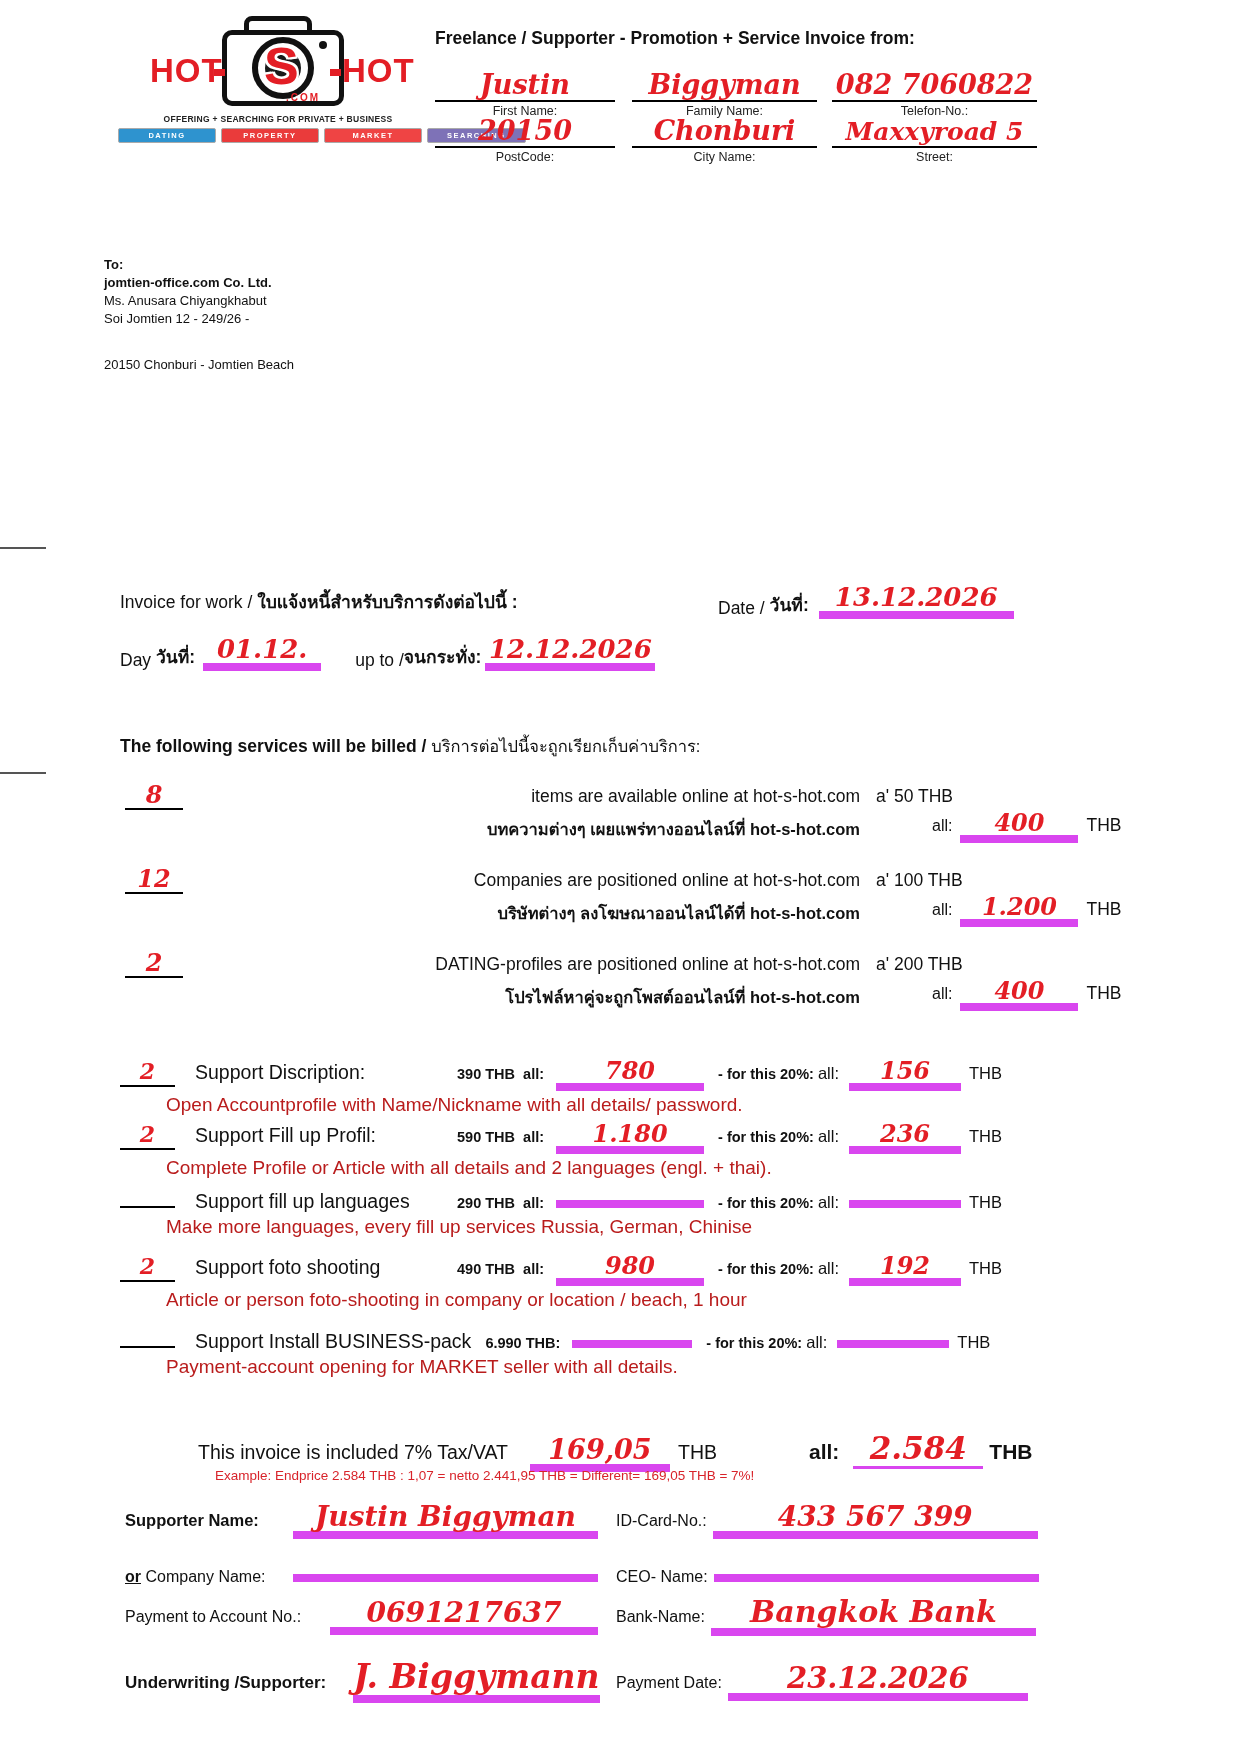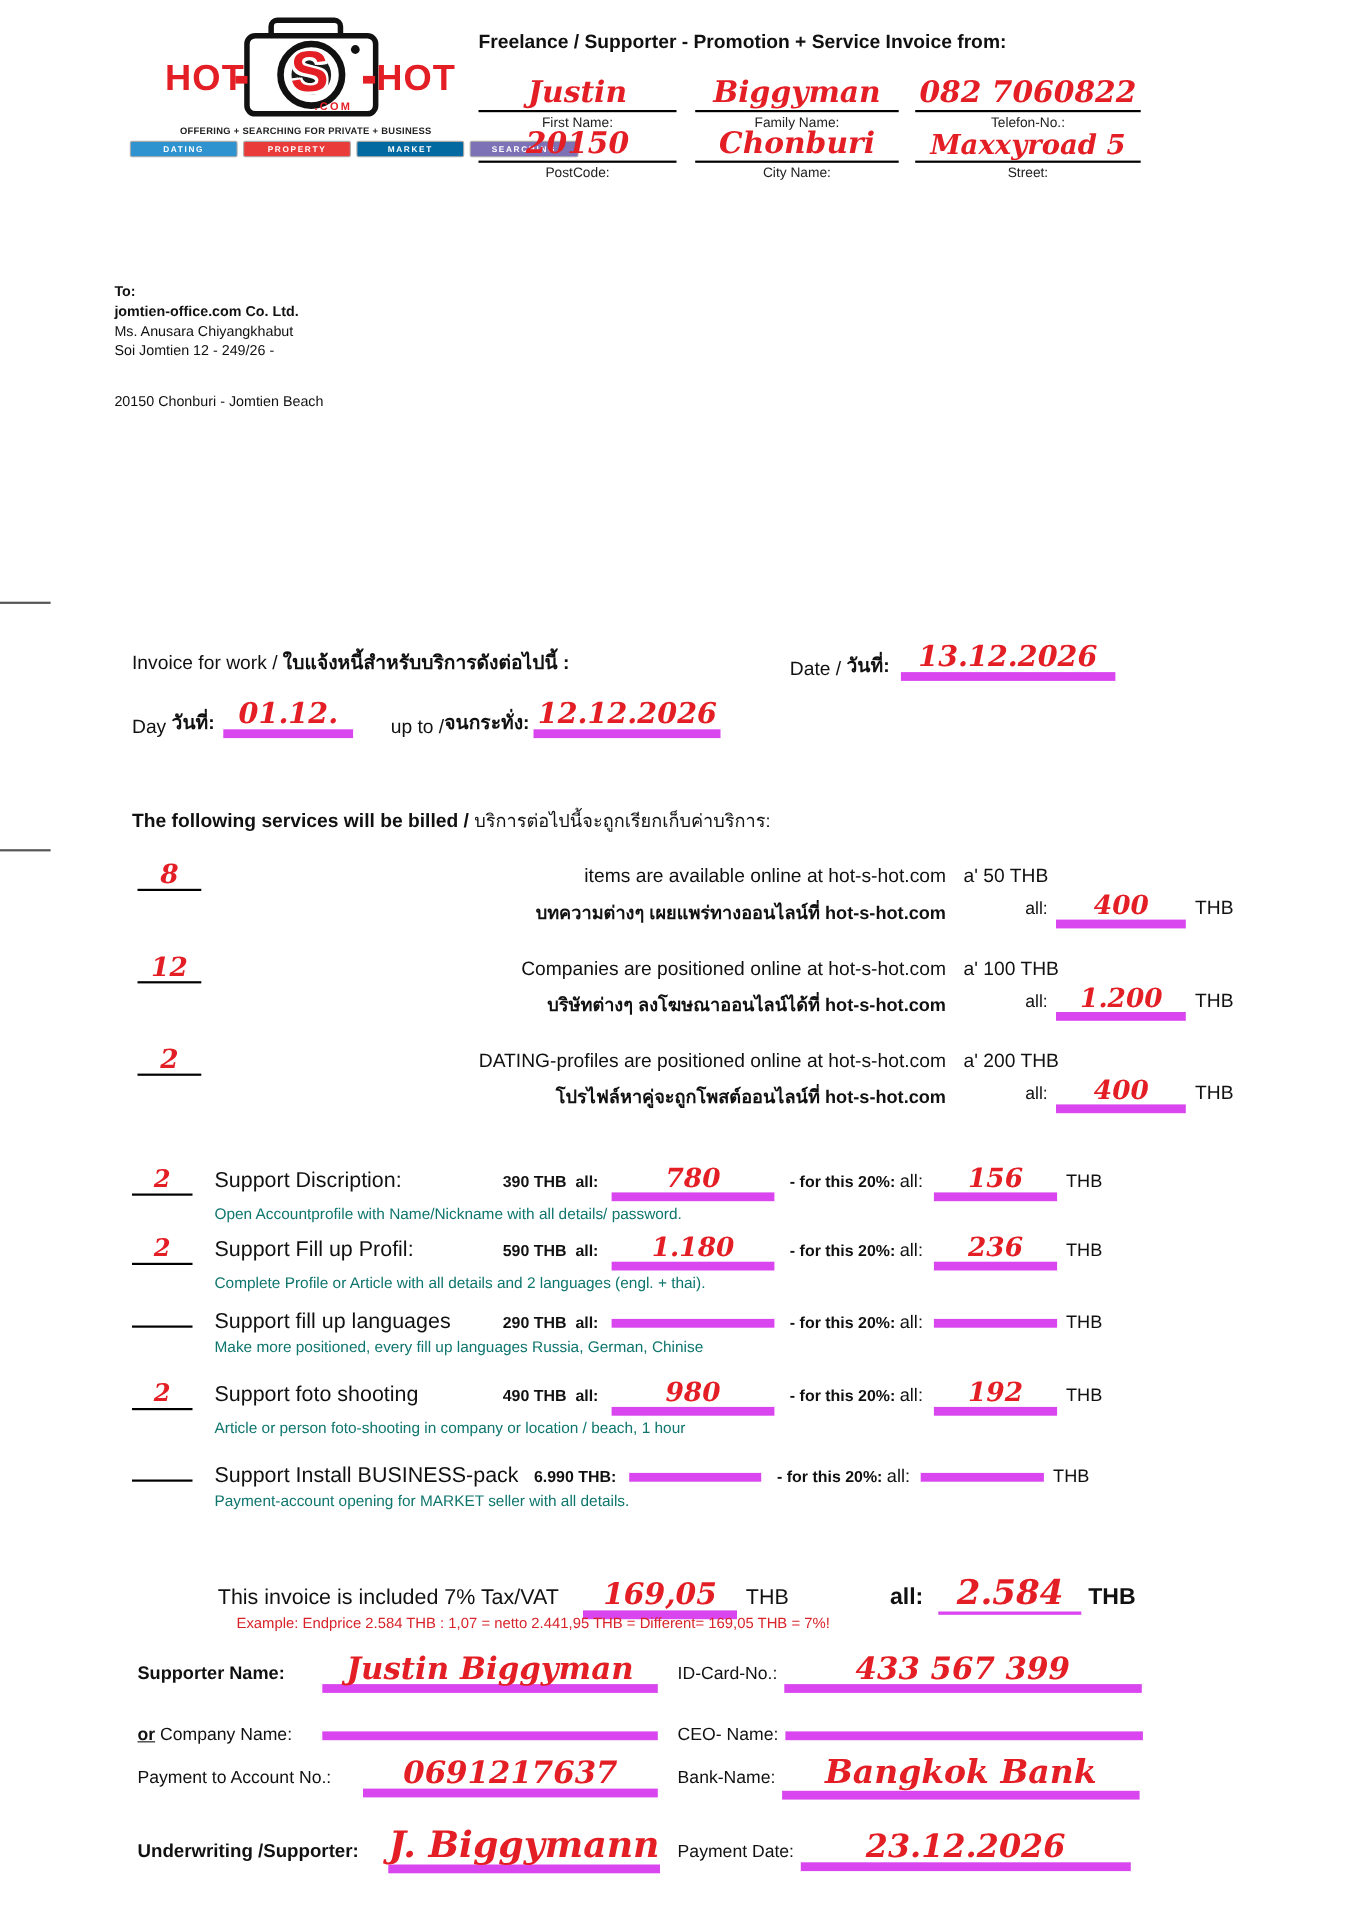--- a/index.html
+++ b/index.html
@@ -47,21 +47,21 @@
   .sup-main{display:flex;align-items:baseline;}
   .sup-qty{display:inline-block;width:55px;border-bottom:2.5px solid #000;text-align:center;font-size:22px;margin-right:20px;flex:none;}
   .sup-title{width:262px;font-size:19.5px;flex:none;}
   .sup-title.wide{width:auto;margin-right:14px;}
   .sup-price{font-size:14.5px;font-weight:bold;flex:none;margin-right:12px;white-space:pre;}
   .sup-v1{width:148px;font-size:24px;flex:none;margin-right:14px;}
   .sup-pct{font-size:14.5px;flex:none;white-space:nowrap;}
   .sup-pct .a2{font-size:16.5px;font-weight:normal;}
   .sup-v2{width:112px;font-size:24px;flex:none;margin-left:10px;margin-right:8px;}
   .sup-thb{font-size:16.5px;}
-  .sup-note{margin-left:75px;font-size:14px;margin-top:3px;color:#0f766e;}
+  .sup-note{margin-left:46px;font-size:19px;margin-top:3px;color:#b91c1c;}
 
   .tax{position:absolute;left:198px;top:1432px;display:flex;align-items:baseline;}
   .tax-label{font-size:19.5px;}
   .tax-v1{width:140px;font-size:27px;margin:0 8px 0 22px;}
   .tax-cur{font-size:19.5px;}
   .tax-all{font-size:21px;font-weight:bold;margin-left:92px;}
   .tax-v2{width:130px;font-size:31px;border-bottom-width:3px;margin:0 6px 0 14px;}
   .tax-cur2{font-size:21px;font-weight:bold;}
   .example{position:absolute;left:215px;top:1468px;font-size:13.5px;color:#d8232a;}
 
@@ -85,21 +85,21 @@
       </div>
     </div>
     <span class="word-s">S</span>
     <span class="word-com">.COM</span>
     <span class="dash" style="left:212px;"></span>
     <span class="word-hot" style="left:224px;">HOT</span>
     <div class="tagline">OFFERING + SEARCHING FOR PRIVATE + BUSINESS</div>
     <div class="cats">
       <span class="cat" style="background: rgb(46, 147, 207);">DATING</span>
       <span class="cat" style="background: rgb(234, 59, 59);">PROPERTY</span>
-      <span class="cat" style="background: #0369a1;">MARKET</span>
+      <span class="cat" style="background: #ef4444;">MARKET</span>
       <span class="cat" style="background: rgb(126, 114, 183);">SEARCHING</span>
     </div>
   </div>
 
   <div class="abs b" style="left:435px;top:28px;width:640px;font-size:17.5px;">Freelance / Supporter - Promotion + Service Invoice from:</div>
 
   <div class="hfield abs" style="left:435px;top:60px;width:180px;">
     <div class="val hand">Justin</div>
     <div class="lab">First Name:</div>
   </div>
@@ -224,21 +224,21 @@
   <div class="sup" style="top:1190px;">
     <div class="sup-main">
       <span class="sup-qty"><span class="hand"></span></span>
       <span class="sup-title">Support fill up languages</span>
       <span class="sup-price">290 THB  all:</span>
       <span class="fill sup-v1"><span class="hand"></span></span>
       <span class="sup-pct"><span class="b">- for this 20%:</span> <span class="a2">all:</span></span>
       <span class="fill sup-v2"><span class="hand"></span></span>
       <span class="sup-thb">THB</span>
     </div>
-    <div class="sup-note">Make more positioned, every fill up languages Russia, German, Chinise</div>
+    <div class="sup-note">Make more languages, every fill up services Russia, German, Chinise</div>
   </div>
 
   <div class="sup" style="top:1253px;">
     <div class="sup-main">
       <span class="sup-qty"><span class="hand">2</span></span>
       <span class="sup-title">Support foto shooting</span>
       <span class="sup-price">490 THB  all:</span>
       <span class="fill sup-v1"><span class="hand">980</span></span>
       <span class="sup-pct"><span class="b">- for this 20%:</span> <span class="a2">all:</span></span>
       <span class="fill sup-v2"><span class="hand">192</span></span>

